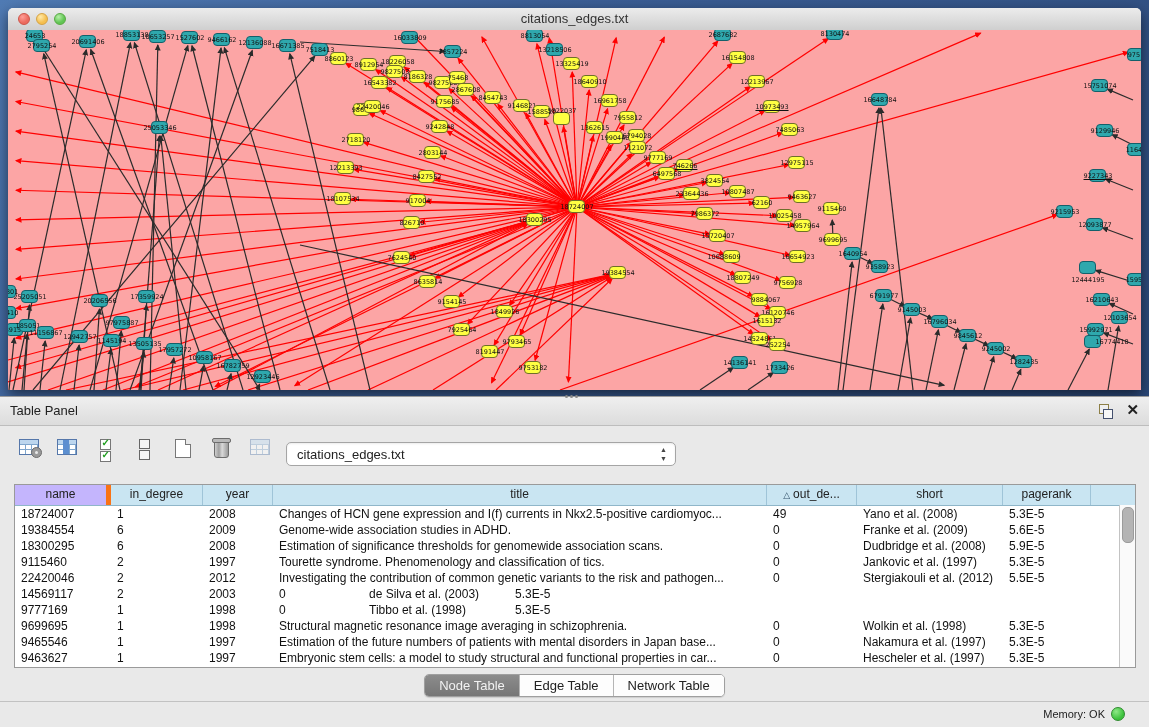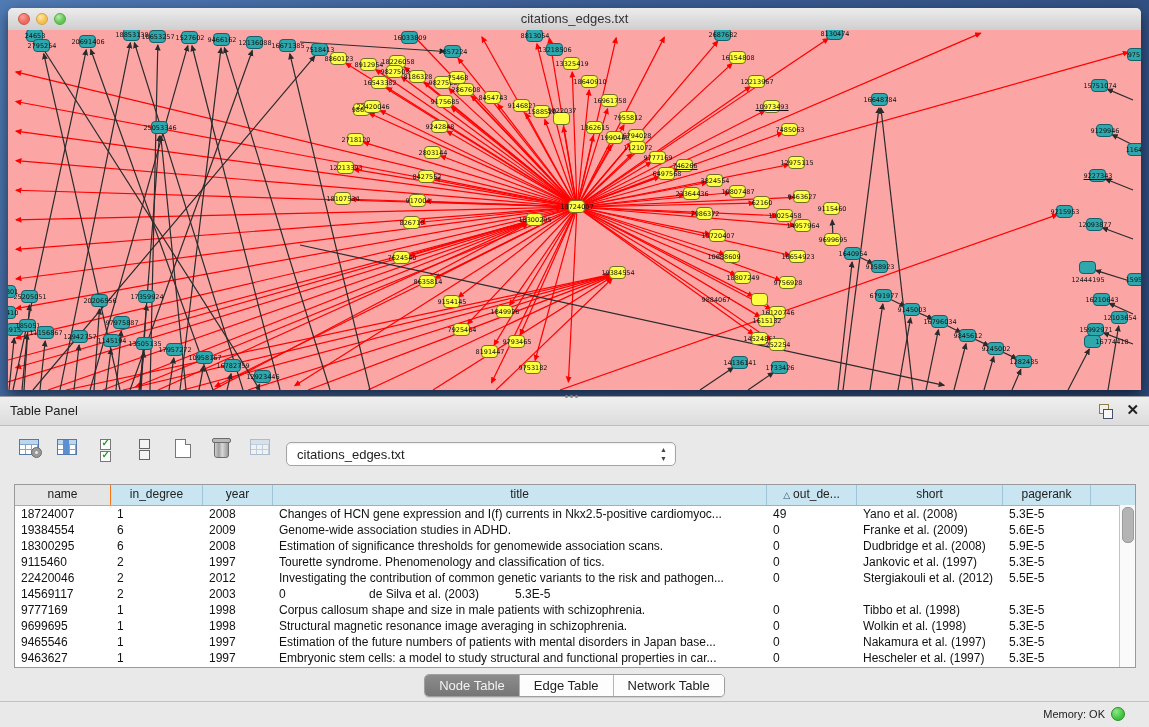--- a/index.html
+++ b/index.html
@@ -31,21 +31,21 @@
   .close-btn{position:absolute;right:10px;top:4px;font-size:15px;font-weight:bold;color:#222;cursor:pointer;}
   .toolbar{position:absolute;left:14px;top:40px;height:36px;}
   .tbtn{display:inline-block;width:30px;height:32px;margin-right:4px;vertical-align:top;text-align:center;padding-top:3px;box-sizing:border-box;cursor:pointer;}
   .fx{font-family:"Liberation Serif",serif;font-style:italic;font-weight:bold;font-size:15px;color:#222;padding-top:8px;}
   .combo{position:absolute;left:272px;top:6px;width:390px;height:24px;background:#fff;border:1px solid #a5a5a5;border-radius:5px;box-sizing:border-box;box-shadow:inset 0 1px 2px rgba(0,0,0,.08);cursor:pointer;}
   .combo .val{position:absolute;left:10px;top:4px;font-size:13px;color:#222;}
   .combo .stp{position:absolute;right:8px;top:2px;font-size:7px;color:#444;line-height:9px;text-align:center;}
   .tablewrap{position:absolute;left:14px;top:88px;width:1122px;height:184px;background:#fff;border:1px solid #9a9a9a;box-sizing:border-box;overflow:hidden;}
   .thead{height:20px;display:flex;background:#c9e5f2;border-bottom:1px solid #8fb6c9;}
   .th{box-sizing:border-box;border-right:1px solid #9fc4d8;font-size:12px;color:#222;text-align:center;line-height:19px;overflow:hidden;white-space:nowrap;cursor:pointer;}
-  .th.gray{background:#e5e5e5;border-right:1px solid #f97316;}
+  .th.gray{background:#c4b5fd;border-right:5px solid #f97316;}
   .sortg{font-size:9px;color:#33536b;margin-right:3px;}
   .trow{height:16px;display:flex;background:#fff;cursor:default;}
   .td{box-sizing:border-box;font-size:12px;color:#111;line-height:16px;padding-left:6px;overflow:hidden;white-space:nowrap;}
   .c0{width:96px;}.c1{width:92px;}.c2{width:70px;}.c3{width:494px;}.c4{width:90px;}.c5{width:146px;}.c6{width:88px;}
   .vscroll{position:absolute;right:0;top:20px;width:15px;bottom:0;border-left:1px solid #c3c3c3;background:#fafafa;}
   .vthumb{position:absolute;left:2px;top:2px;width:10px;height:34px;border-radius:5px;background:#b4b4b4;border:1px solid #9b9b9b;cursor:pointer;}
   .tabbar{position:absolute;left:0;top:278px;width:100%;text-align:center;}
   .segctl{display:inline-flex;border:1px solid #9f9f9f;border-radius:5px;overflow:hidden;background:#fff;box-shadow:0 1px 1px rgba(0,0,0,.12);}
   .seg{padding:3px 14px;font-size:13px;color:#222;background:#fdfdfd;border-right:1px solid #b5b5b5;cursor:pointer;}
   .seg:last-child{border-right:none;}
@@ -493,21 +493,21 @@
           <span class="glabel" style="left: 825px; top: 207px;">9699695</span>
           <div class="gnode y" style="left: 715px; top: 220px;"></div>
           <span class="glabel" style="left: 716px; top: 224px;">10688609</span>
           <div class="gnode y" style="left: 781px; top: 220px;"></div>
           <span class="glabel" style="left: 790px; top: 224px;">16654923</span>
           <div class="gnode y" style="left: 726px; top: 241px;"></div>
           <span class="glabel" style="left: 735px; top: 245px;">18807249</span>
           <div class="gnode y" style="left: 771px; top: 246px;"></div>
           <span class="glabel" style="left: 780px; top: 250px;">9756928</span>
           <div class="gnode y" style="left: 743px; top: 263px;"></div>
-          <span class="glabel" style="left: 708px; top: 267px;">9884067</span>
+          <span class="glabel" style="left: 758px; top: 267px;">9884067</span>
           <div class="gnode y" style="left: 761px; top: 276px;"></div>
           <span class="glabel" style="left: 770px; top: 280px;">16120746</span>
           <div class="gnode y" style="left: 750px; top: 284px;"></div>
           <span class="glabel" style="left: 759px; top: 288px;">1615132</span>
           <div class="gnode y" style="left: 743px; top: 302px;"></div>
           <span class="glabel" style="left: 752px; top: 306px;">14524861</span>
           <div class="gnode y" style="left: 761px; top: 308px;"></div>
           <span class="glabel" style="left: 770px; top: 312px;">252254</span>
           <div class="gnode y" style="left: 560px; top: 170px;"></div>
           <span class="glabel" style="left: 569px; top: 174px;">18724007</span>
@@ -607,21 +607,20 @@
           <div class="td c1">2</div>
           <div class="td c2">2003</div>
           <div class="td c4">0</div>
           <div class="td c5">de Silva et al. (2003)</div>
           <div class="td c6">5.3E-5</div>
         </div>
         <div class="trow">
           <div class="td c0">9777169</div>
           <div class="td c1">1</div>
           <div class="td c2">1998</div>
-          <div class="td c3">Corpus callosum shape and size in male patients with schizophrenia.</div>
           <div class="td c4">0</div>
           <div class="td c5">Tibbo et al. (1998)</div>
           <div class="td c6">5.3E-5</div>
         </div>
         <div class="trow">
           <div class="td c0">9699695</div>
           <div class="td c1">1</div>
           <div class="td c2">1998</div>
           <div class="td c3">Structural magnetic resonance image averaging in schizophrenia.</div>
           <div class="td c4">0</div>

